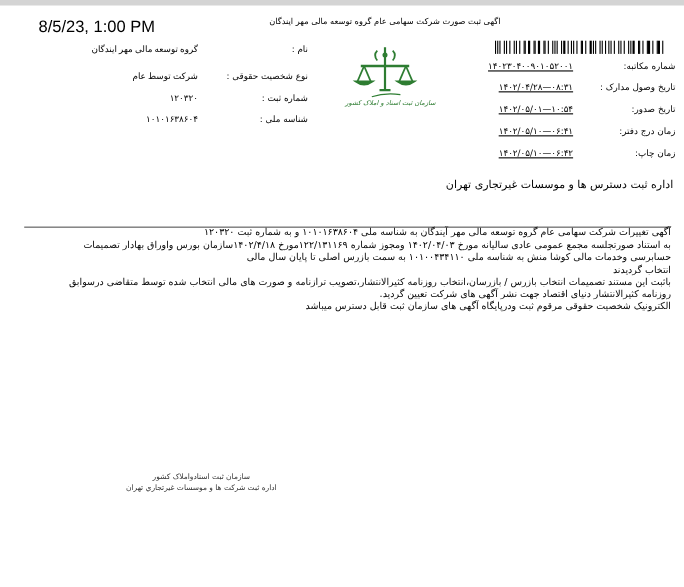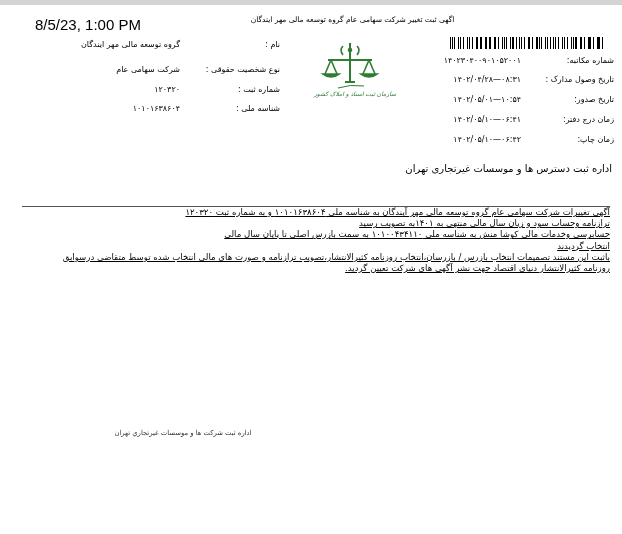--- a/index.html
+++ b/index.html
@@ -6,40 +6,40 @@
     html, body { width: 622px; height: 534px; background: #ffffff; overflow: hidden; }
     body { position: relative; font-family: "DejaVu Sans", sans-serif; color: #000; }
     .topbar { position: absolute; left: 0; top: 0; width: 622px; height: 5px; background: #d4d4d4; }
     .print-date { position: absolute; left: 7px; top: 16px; font-family: "Liberation Sans", sans-serif; font-size: 15px; margin-left: 28px; }
     .print-title { position: absolute; left: 250px; width: 205px; top: 15px; font-size: 7.5px; direction: rtl; text-align: center; white-space: nowrap; }
     .barcode { position: absolute; left: 450px; top: 37px; width: 155px; height: 12px; display: flex; gap: 0; }
     .barcode span { display: inline-block; height: 100%; background: #000; }
     .info-left { position: absolute; left: 20px; top: 40px; width: 260px; font-size: 8px; }
     .info-row { position: absolute; display: flex; direction: rtl; width: 260px; }
     .info-row .lbl { position: absolute; right: 0; white-space: nowrap; }
-    .info-row .val { position: absolute; right: 100px; white-space: nowrap; }
+    .info-row .val { position: absolute; right: 100px; white-space: nowrap; font-family: Liberation Serif, serif; }
     .logo { position: absolute; left: 298px; top: 38px; width: 110px; height: 60px; }
     .logo-caption { position: absolute; left: 300px; top: 90px; width: 110px; font-size: 6px; color: #2e7d32; text-align: center; direction: rtl; font-style: italic; }
     .info-right { position: absolute; right: 8px; top: 50px; width: 200px; font-size: 8px; }
     .r-row { position: absolute; right: 0; width: 200px; height: 12px; direction: rtl; }
     .r-row .lbl { position: absolute; right: 0; white-space: nowrap; }
-    .r-row .val { position: absolute; right: 93px; white-space: nowrap; direction: ltr; }
+    .r-row .val { position: absolute; right: 93px; white-space: nowrap; direction: ltr; text-decoration: underline; }
     .office { position: absolute; right: 10px; top: 163px; font-size: 10px; direction: rtl; white-space: nowrap; }
     .rule { position: absolute; left: 22px; right: 12px; top: 206px; height: 1px; background: #555; }
     .body-text { position: absolute; right: 12px; top: 207px; width: 600px; font-size: 8.6px; line-height: 11.2px; direction: rtl; text-align: right; }
-    .body-text p { white-space: nowrap; text-decoration: underline; }
+    .body-text p { white-space: nowrap; }
     .footer-sig { position: absolute; left: 108px; top: 429px; width: 150px; font-size: 6.8px; color: #333; direction: rtl; text-align: center; line-height: 9.5px; }
   </style>
 </head>
 <body>
 
 <div class="topbar"></div>
 
 <div class="print-date">8/5/23, 1:00 PM</div>
-<div class="print-title">اگهی ثبت تغییر شرکت سهامی عام گروه توسعه مالی مهر ایندگان</div>
+<div class="print-title">اگهی ثبت صورت شرکت سهامی عام گروه توسعه مالی مهر ایندگان</div>
 
 <div class="barcode" id="barcode">
     <span style="width: 1px; margin-right: 1px;"></span>
     <span style="width: 1px; margin-right: 2px;"></span>
     <span style="width: 2px; margin-right: 3px;"></span>
     <span style="width: 1px; margin-right: 1px;"></span>
     <span style="width: 1px; margin-right: 2px;"></span>
     <span style="width: 3px; margin-right: 3px;"></span>
     <span style="width: 1px; margin-right: 1px;"></span>
     <span style="width: 2px; margin-right: 2px;"></span>
@@ -91,21 +91,21 @@
     <span style="width: 1px; margin-right: 3px;"></span>
   </div>
 
 <div class="info-left">
   <div class="info-row" style="top:0px">
     <span class="lbl">نام :</span>
     <span class="val">گروه توسعه مالی مهر ایندگان</span>
   </div>
   <div class="info-row" style="top:25px">
     <span class="lbl">نوع شخصیت حقوقی :</span>
-    <span class="val">شرکت سهامی عام</span>
+    <span class="val">شرکت توسط عام</span>
   </div>
   <div class="info-row" style="top:45px">
     <span class="lbl">شماره ثبت :</span>
     <span class="val">۱۲۰۳۲۰</span>
   </div>
   <div class="info-row" style="top:64px">
     <span class="lbl">شناسه ملی :</span>
     <span class="val">۱۰۱۰۱۶۳۸۶۰۴</span>
   </div>
 </div>
@@ -153,22 +153,24 @@
     <span class="val">۱۴۰۲/۰۵/۱۰—۰۶:۴۲</span>
   </div>
 </div>
 
 <div class="office">اداره ثبت دسترس ها و موسسات غیرتجاری تهران</div>
 
 <div class="rule"></div>
 
 <div class="body-text">
   <p>آگهی تغییرات شرکت سهامی عام گروه توسعه مالی مهر آیندگان به شناسه ملی ۱۰۱۰۱۶۳۸۶۰۴ و به شماره ثبت ۱۲۰۳۲۰</p>
-  <p>ترازنامه وحساب سود و زیان سال مالی منتهی به ۱۴۰۱به تصویب رسید</p>
+  <p>به استناد صورتجلسه مجمع عمومی عادی سالیانه مورخ ۱۴۰۲/۰۴/۰۳ ومجوز شماره ۱۲۲/۱۳۱۱۶۹مورخ ۱۴۰۲/۴/۱۸سازمان بورس واوراق بهادار تصمیمات</p>
   <p>حسابرسی وخدمات مالی کوشا منش به شناسه ملی ۱۰۱۰۰۴۳۴۱۱۰ به سمت بازرس اصلی تا پایان سال مالی</p>
   <p>انتخاب گردیدند</p>
   <p> باثبت این مستند تصمیمات انتخاب بازرس / بازرسان،انتخاب روزنامه کثیرالانتشار،تصویب ترازنامه و صورت های مالی انتخاب شده توسط متقاضی درسوابق</p>
   <p>روزنامه کثیرالانتشار دنیای اقتصاد جهت نشر آگهی های شرکت تعیین گردید.</p>
+  <p>الکترونیک شخصیت حقوقی مرقوم ثبت ودرپایگاه آگهی های سازمان ثبت قابل دسترس میباشد</p>
 </div>
 
 <div class="footer-sig">
+  <div>سازمان ثبت اسنادواملاک کشور</div>
   <div>اداره ثبت شرکت ها و موسسات غیرتجاري تهران</div>
 </div>
 
 </body></html>

